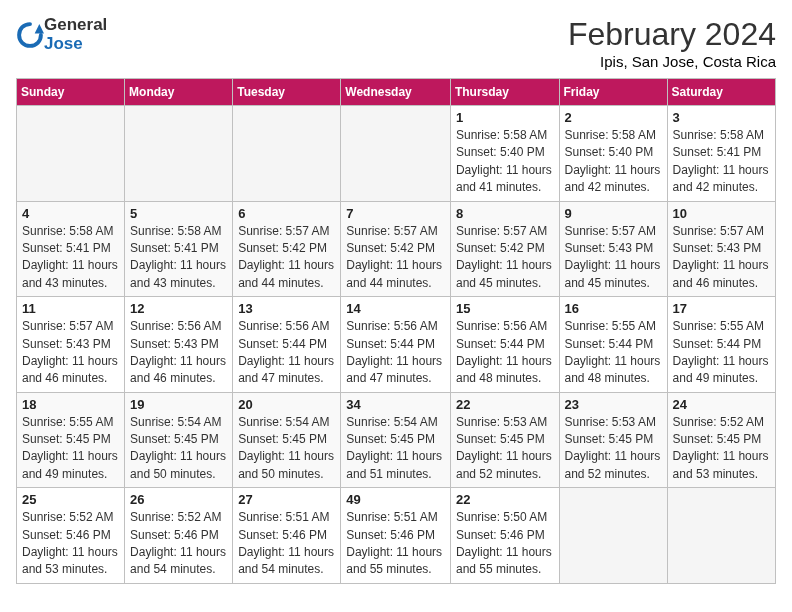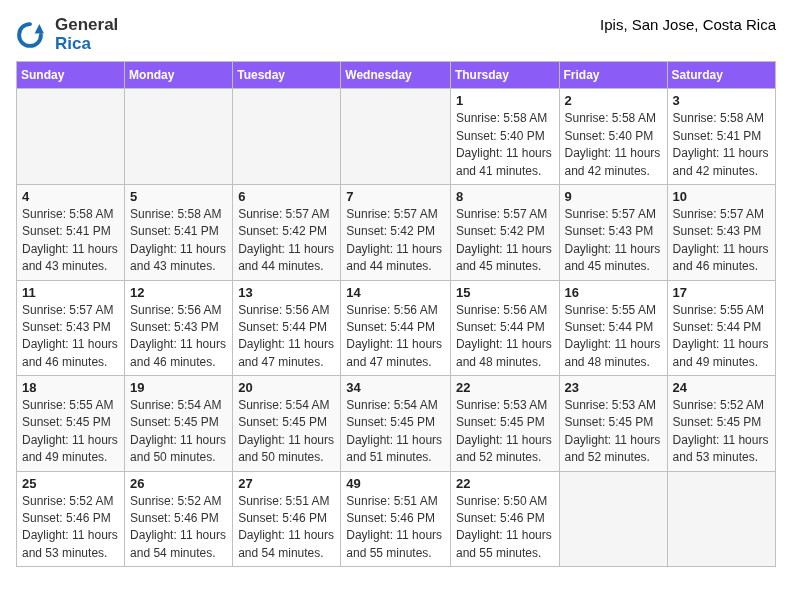--- a/index.html
+++ b/index.html
@@ -12,21 +12,21 @@
     }
     .header {
       display: flex;
       justify-content: space-between;
       align-items: flex-start;
       margin-bottom: 8px;
     }
     .logo {
       display: flex;
       align-items: center;
-      gap: 11px;
+      gap: 0;
     }
     .logo-icon {
       width: 28px;
       height: 28px;
     }
     .title-block {
       text-align: right;
     }
     .month-year {
       font-size: 32px;
@@ -36,21 +36,21 @@
     .location {
       font-size: 15px;
       color: #000000;
     }
     .calendar {
       width: 100%;
       border-collapse: collapse;
       font-size: 11px;
     }
     .calendar th {
-      background-color: #8b5cf6;
+      background-color: #be185d;
       color: #fff;
       padding: 6px 4px;
       text-align: left;
       font-size: 12px;
       font-weight: bold;
       border: 1px solid #c0c0c0;
     }
     .calendar td {
       border: 1px solid #c0c0c0;
       vertical-align: top;
@@ -81,24 +81,25 @@
 <body>
 
 <div class="header">
   <div class="logo">
     <svg class="logo-icon" viewBox="0 0 36 36">
       <path d="M18 4 C10 4 4 10 4 18 C4 26 10 32 18 32 C26 32 32 26 32 18" fill="none" stroke="#1a6bb5" stroke-width="5" stroke-linecap="round"></path>
       <polygon points="30,4 36,16 24,16" fill="#1a6bb5"></polygon>
     </svg>
     <div>
       <div style="font-size:17px;font-weight:bold;color:#333;line-height:1.1;">General</div>
-      <div style="font-size:17px;font-weight:bold;color:#1a6bb5;line-height:1.1;">Rica</div>
+      <div style="font-size:17px;font-weight:bold;color:#1a6bb5;line-height:1.1;">Jose</div>
     </div>
   </div>
   <div class="title-block">
+    <div class="month-year">February 2024</div>
     <div class="location">Ipis, San Jose, Costa Rica</div>
   </div>
 </div>
 
 <table class="calendar">
   <thead>
     <tr id="header-row">
         <th>Sunday</th>
         <th>Monday</th>
         <th>Tuesday</th>

